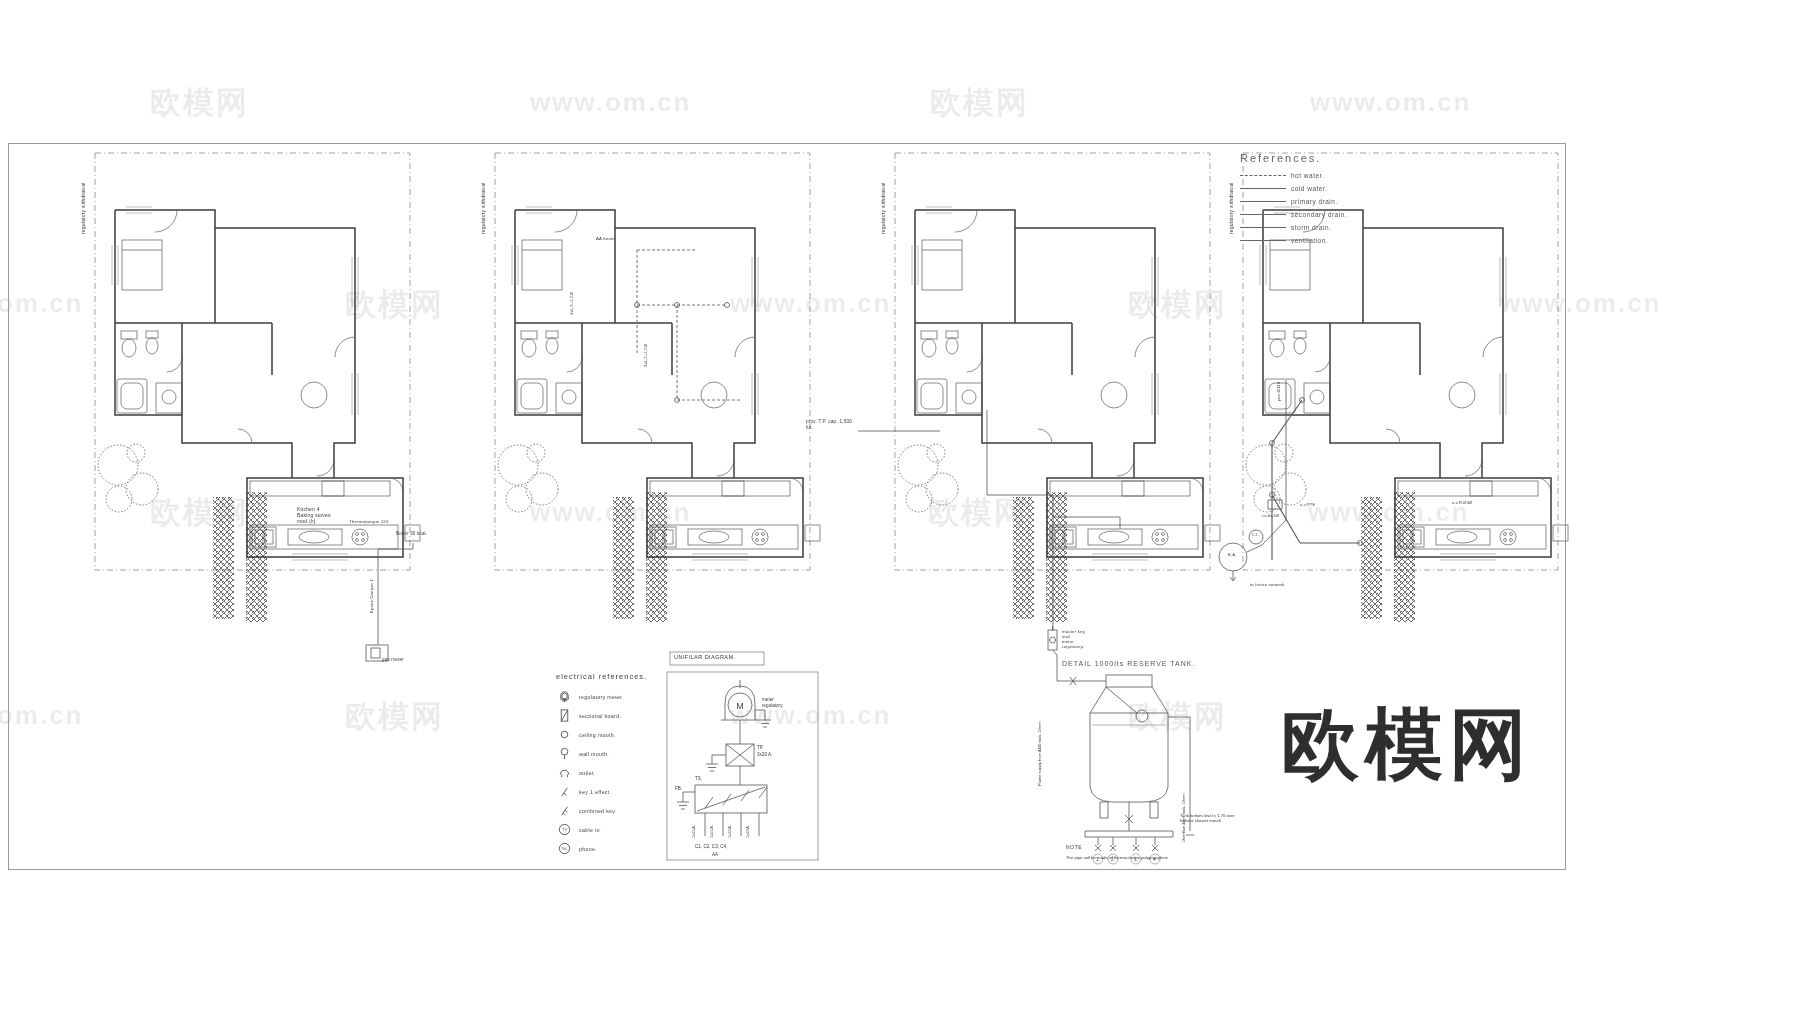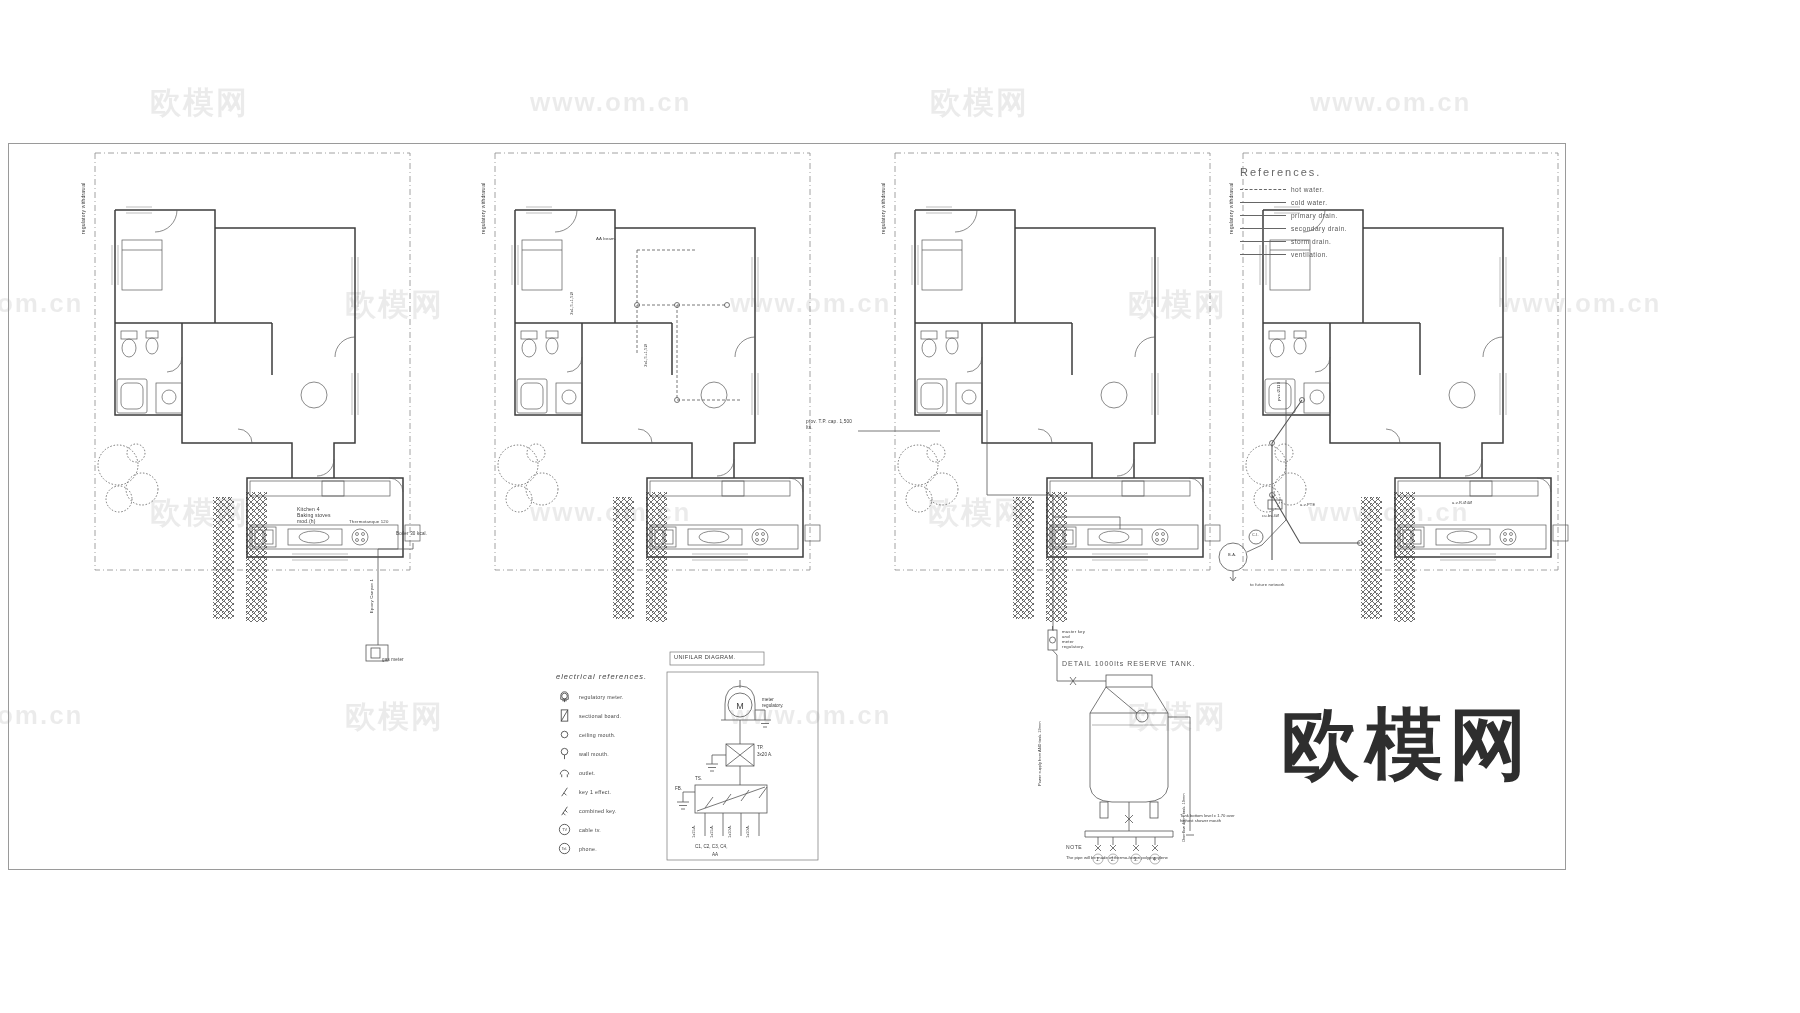--- a/index.html
+++ b/index.html
@@ -21,30 +21,30 @@
   .win{stroke:#7a7a7a;stroke-width:.5;fill:none;}
   .bush circle{stroke:#555;stroke-width:.8;fill:none;stroke-dasharray:1.5 1.8;}
   .scrub{fill:url(#scrubpat);stroke:none;}
   .ovl path,.ovl rect,.ovl circle{stroke:#555;stroke-width:.8;fill:none;}
   .ovl .dash{stroke-dasharray:3 2;}
   .ovl .drain{stroke-width:1.1;}
   
   .ann{position:absolute;font-size:5px;color:#3a3a3a;white-space:pre;line-height:1.2;letter-spacing:.2px;}
   .ann.rot{transform:rotate(-90deg);transform-origin:0 100%;}
   
-  #references{position:absolute;left:1240px;top:166px;width:200px;}
+  #references{position:absolute;left:1240px;top:152px;width:200px;}
   #references .title{font-size:11px;letter-spacing:2px;color:#666;margin-bottom:5px;}
   .ref-row{display:flex;align-items:center;height:13px;}
   .ref-line{width:46px;margin-right:5px;border-top:1px solid #666;height:0;}
   .ref-line.dashed{border-top-style:dashed;}
   .ref-line.thick{border-top-width:1.5px;}
   .ref-label{font-size:6.5px;color:#555;letter-spacing:.5px;}
   
   #elec{position:absolute;left:556px;top:672px;width:140px;}
-  #elec .title{font-size:7.5px;letter-spacing:1px;color:#444;margin-bottom:6px;font-style:italic;}
+  #elec .title{font-size:7.5px;letter-spacing:1px;color:#444;margin-bottom:6px;}
   .el-row{display:flex;align-items:center;height:19px;}
   .el-icon{width:17px;display:inline-flex;justify-content:center;}
   .el-icon svg{width:15px;height:15px;stroke:#444;fill:none;stroke-width:.9;}
   .el-icon text{stroke:none;fill:#444;font-family:"Liberation Sans",sans-serif;}
   .el-label{font-size:5.3px;color:#444;margin-left:6px;letter-spacing:.3px;}
   
   .box-abs{position:absolute;}
   .box-abs svg{position:absolute;left:0;top:0;overflow:visible;}
   .fr{stroke:#777;stroke-width:.7;fill:none;}
   .u{stroke:#555;stroke-width:.8;fill:none;}

